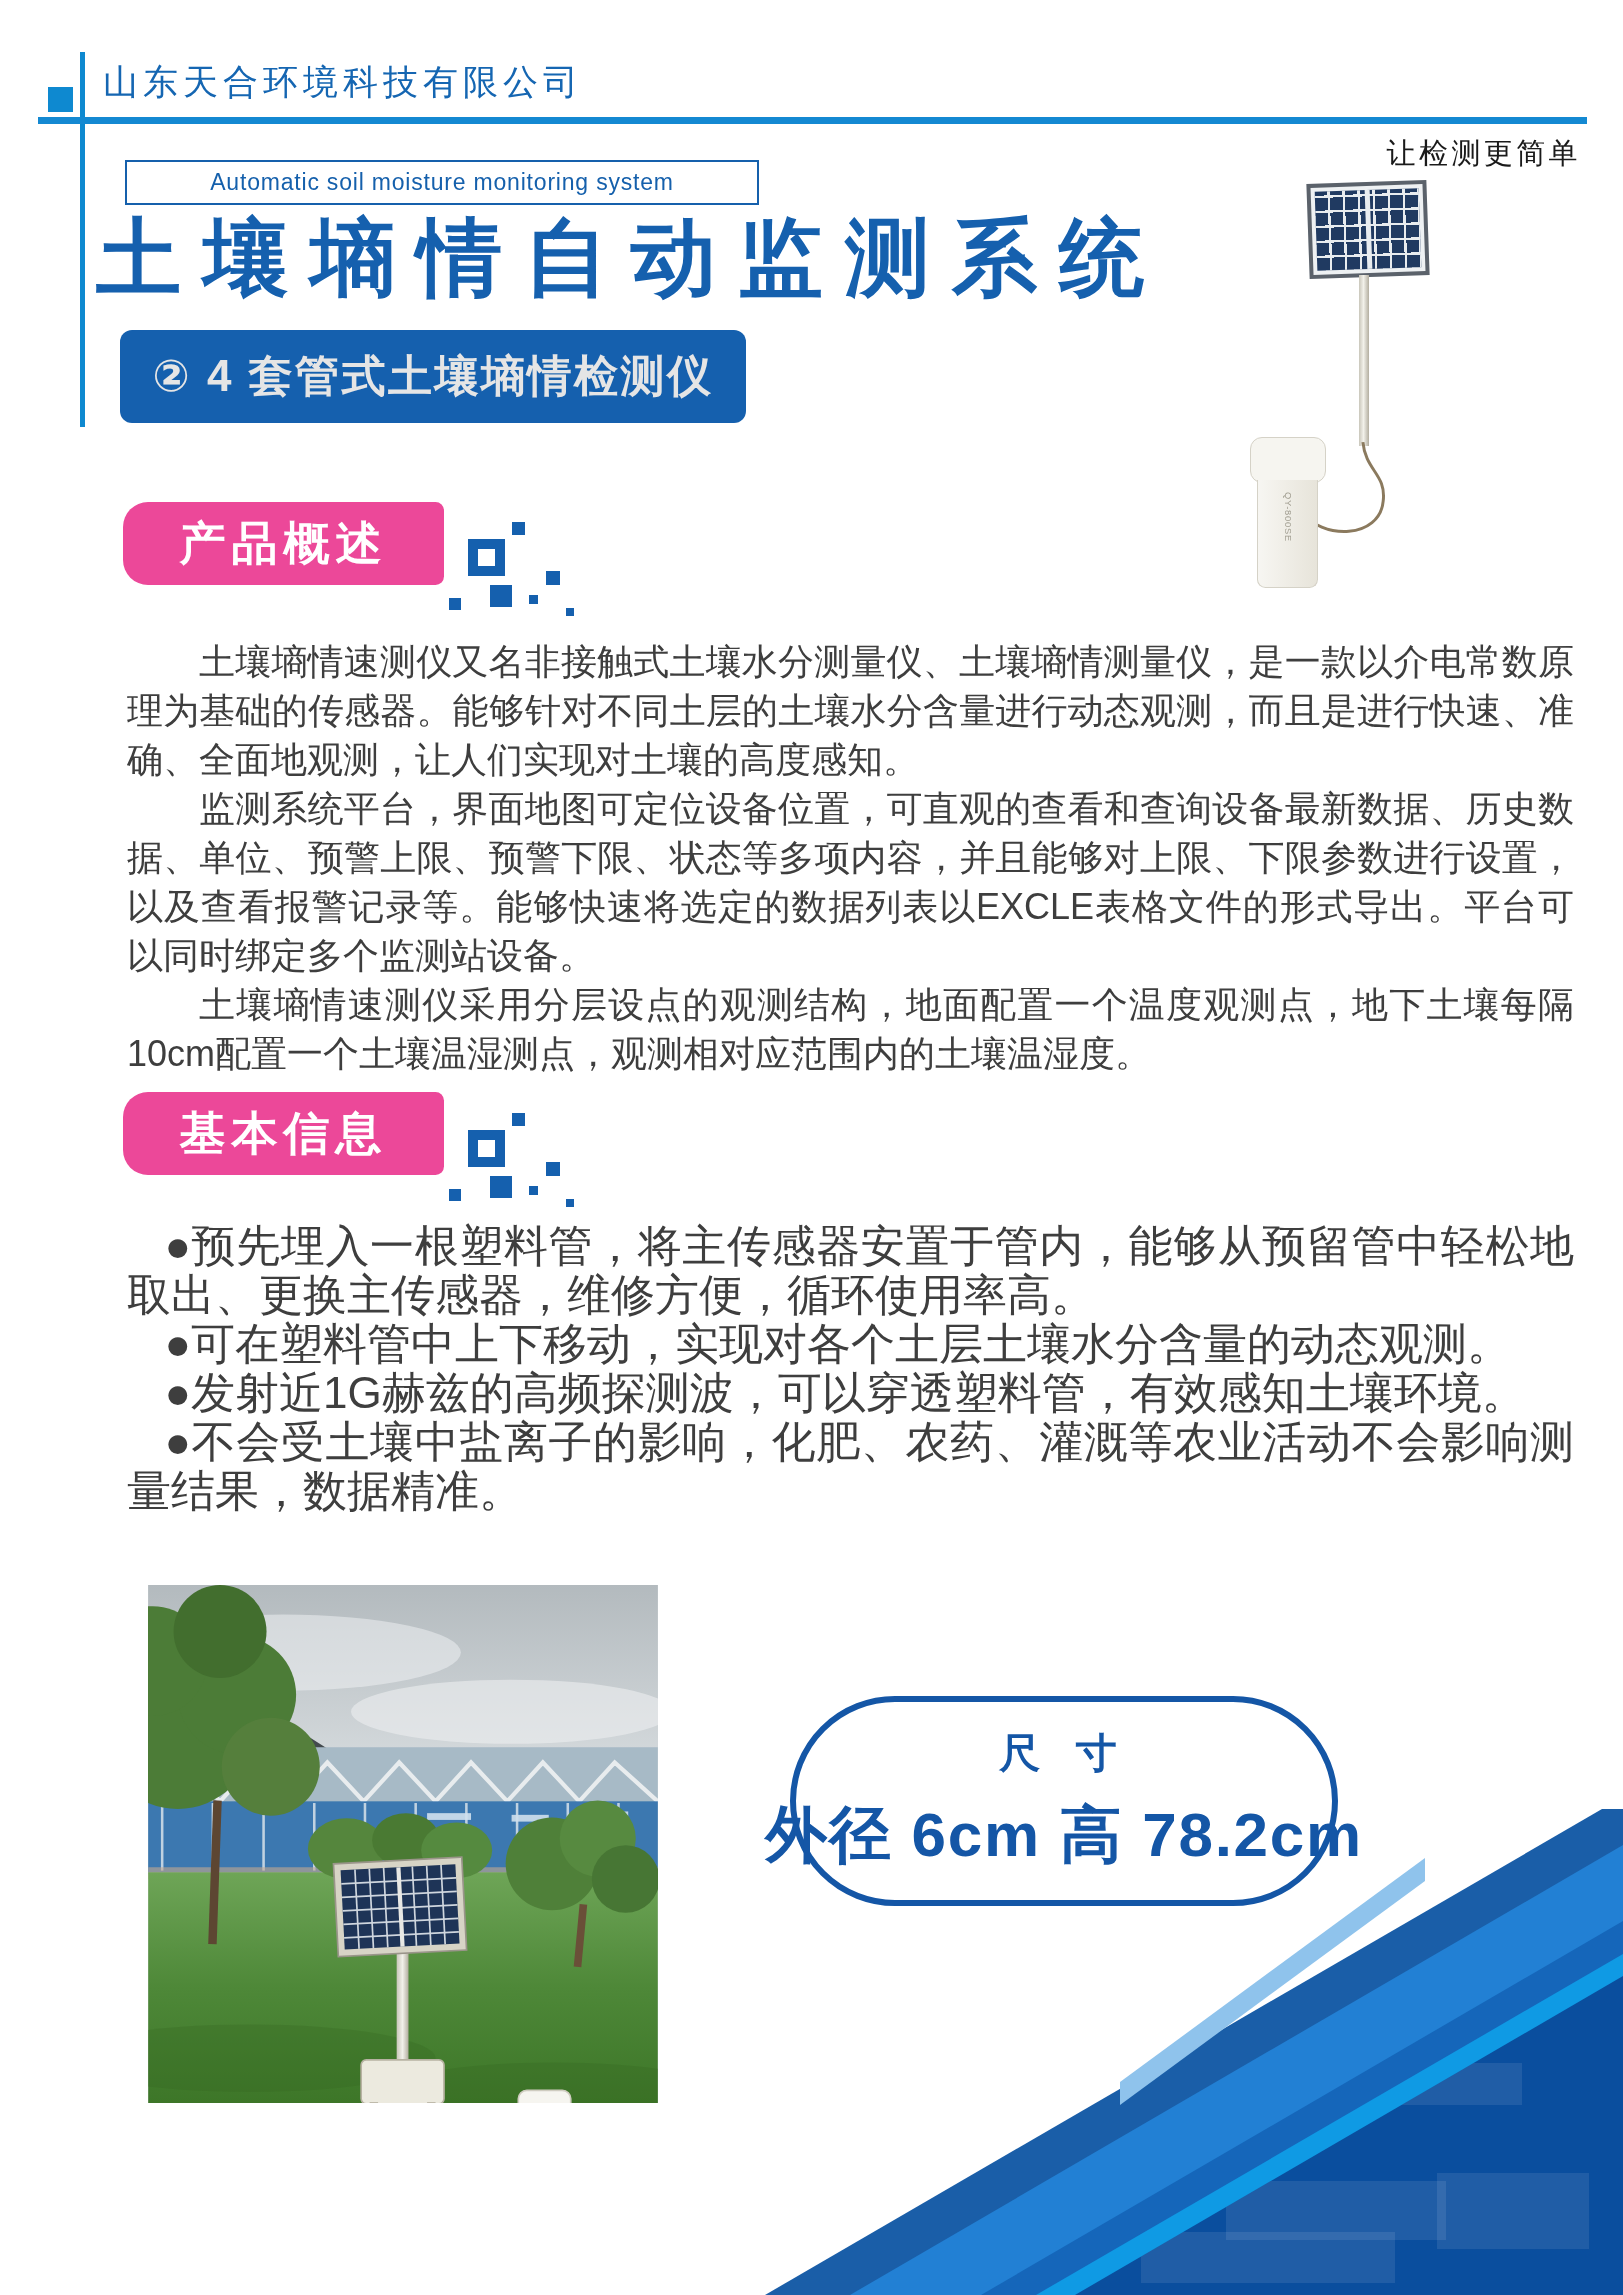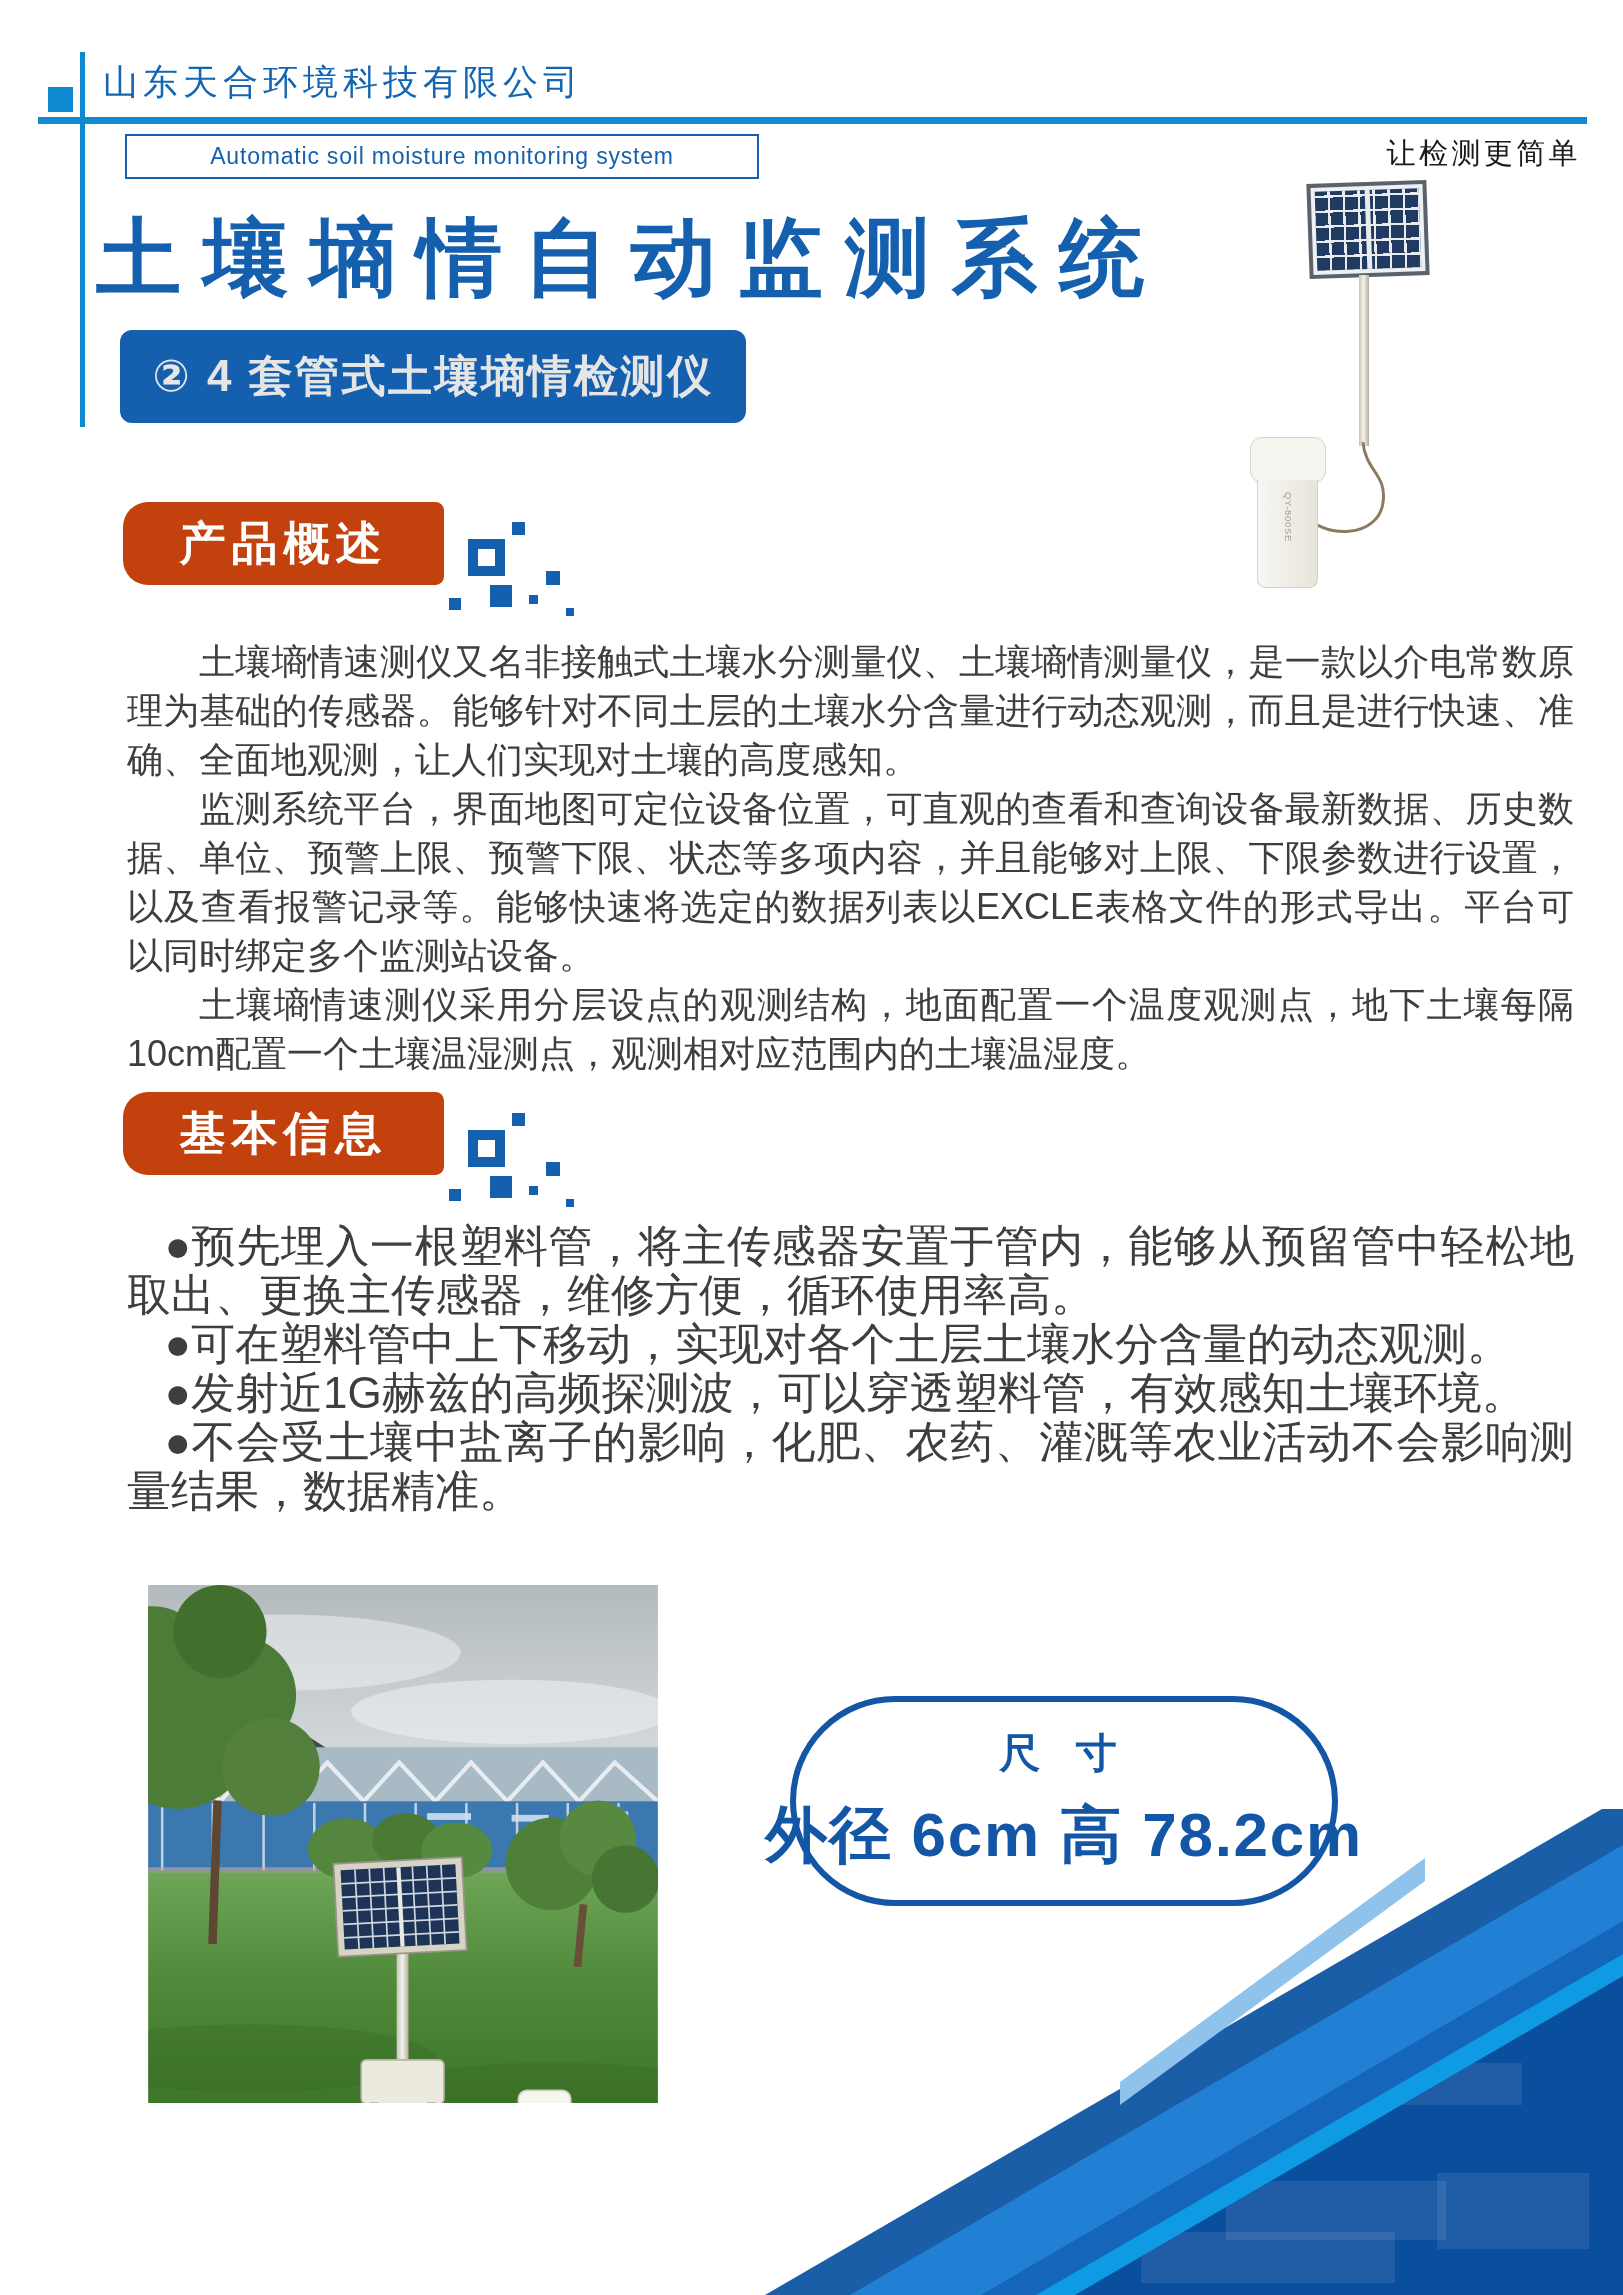--- a/index.html
+++ b/index.html
@@ -6,21 +6,21 @@
   .page{position:relative;width:1623px;height:2295px;background:#ffffff;overflow:hidden;
         font-family:"Liberation Sans","DejaVu Sans",sans-serif;}
   .abs{position:absolute;}
 
   
   .tl-square{left:48px;top:87px;width:25px;height:25px;background:#0E89D0;}
   .v-line{left:80px;top:52px;width:5px;height:375px;background:#0E89D0;}
   .h-rule{left:38px;top:117px;width:1549px;height:6.8px;background:#1489D2;}
   .company{left:103px;top:59px;font-size:35px;font-weight:500;color:#1566B2;letter-spacing:5px;white-space:nowrap;}
   .tagline{left:1327px;top:134px;width:254px;text-align:right;font-size:29px;color:#1a1a1a;letter-spacing:3.4px;white-space:nowrap;}
-  .en-box{left:125px;top:134px;width:630px;height:41px;border:2.5px solid #1560AC;display:flex;align-items:center;justify-content:center;}
+  .en-box{left:125px;top:160px;width:630px;height:41px;border:2.5px solid #1560AC;display:flex;align-items:center;justify-content:center;}
   .en-box span{font-size:23px;color:#1560AC;letter-spacing:0.8px;}
   .main-title{left:96px;top:201px;font-size:85px;font-weight:900;color:#1560AE;letter-spacing:22px;white-space:nowrap;}
   .badge{left:120px;top:330px;width:626px;height:93px;background:#1560AE;border-radius:12px;
          display:flex;align-items:center;justify-content:center;}
   .badge span{color:#e5e5e5;font-size:44px;font-weight:bold;letter-spacing:2.5px;white-space:nowrap;}
 
   
   .device{left:1243px;top:165px;width:304px;height:473px;}
   .tr-panel{left:65px;top:17px;width:120px;height:95px;border:4.2px solid #5b626b;background:#eef1f3;
             transform:rotate(-2deg);box-sizing:border-box;}
@@ -28,21 +28,21 @@
            background-image:repeating-linear-gradient(0deg,transparent 0 12.7px,#e8ecef 12.7px 15px),
                             repeating-linear-gradient(90deg,transparent 0 12.7px,#e8ecef 12.7px 15px);}
   .tr-divider{position:absolute;left:50%;top:4.2px;bottom:4.2px;width:4.2px;margin-left:-1.7px;background:#e8ecef;}
   .tr-pole{left:116px;top:110px;width:10px;height:171px;background:linear-gradient(90deg,#c9c6ba,#f2f1ea 45%,#b3aea0);}
   .tr-cap{left:6.8px;top:272px;width:76px;height:46px;background:#f6f5f0;border:1.7px solid #d5d2c7;border-radius:12px;box-sizing:border-box;}
   .tr-body{left:14.4px;top:315px;width:61px;height:108px;background:linear-gradient(90deg,#f7f6f2,#e7e4da);
            border:1.7px solid #d5d2c7;border-top:none;border-radius:0 0 8.5px 8.5px;box-sizing:border-box;}
   .tr-label{position:absolute;left:25px;top:12px;writing-mode:vertical-rl;font-size:9.3px;color:#a09d90;letter-spacing:0.8px;}
 
   
-  .sec-box{width:321px;height:83px;background:#c2410c;border-radius:25px 8.5px 8.5px 25px;
+  .sec-box{width:321px;height:83px;background:#ec4899;border-radius:25px 8.5px 8.5px 25px;
            display:flex;align-items:center;justify-content:center;}
   .sec-box span{color:#fff;font-size:46px;font-weight:bold;letter-spacing:6px;}
   .sec1{left:123px;top:502px;} .sec2{left:123px;top:1092px;}
   .cluster{width:144px;height:106px;}
   .cl1{left:446px;top:517px;} .cl2{left:446px;top:1108px;}
   .cluster div{position:absolute;background:#1560AE;}
   .cluster .sq-o{left:22px;top:22px;width:37px;height:37px;background:transparent;border:10px solid #1560AE;box-sizing:border-box;}
   .cluster .sqA{left:44px;top:68px;width:22px;height:22px;}
   .cluster .sqB{left:66px;top:5px;width:12.7px;height:12.7px;}
   .cluster .sqC{left:100px;top:54px;width:13.5px;height:13.5px;}

